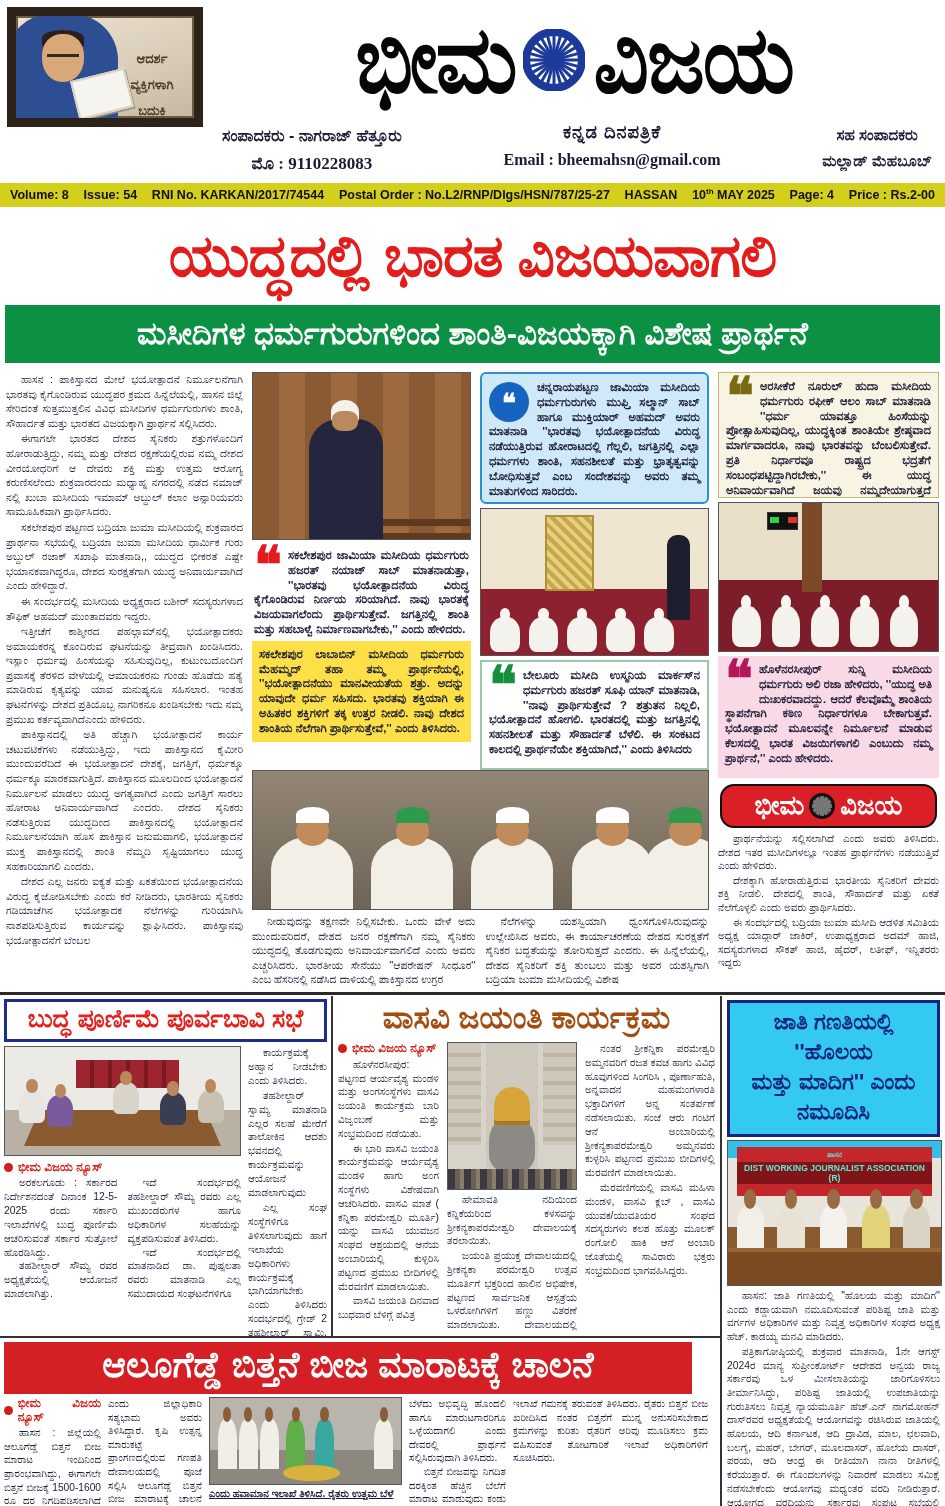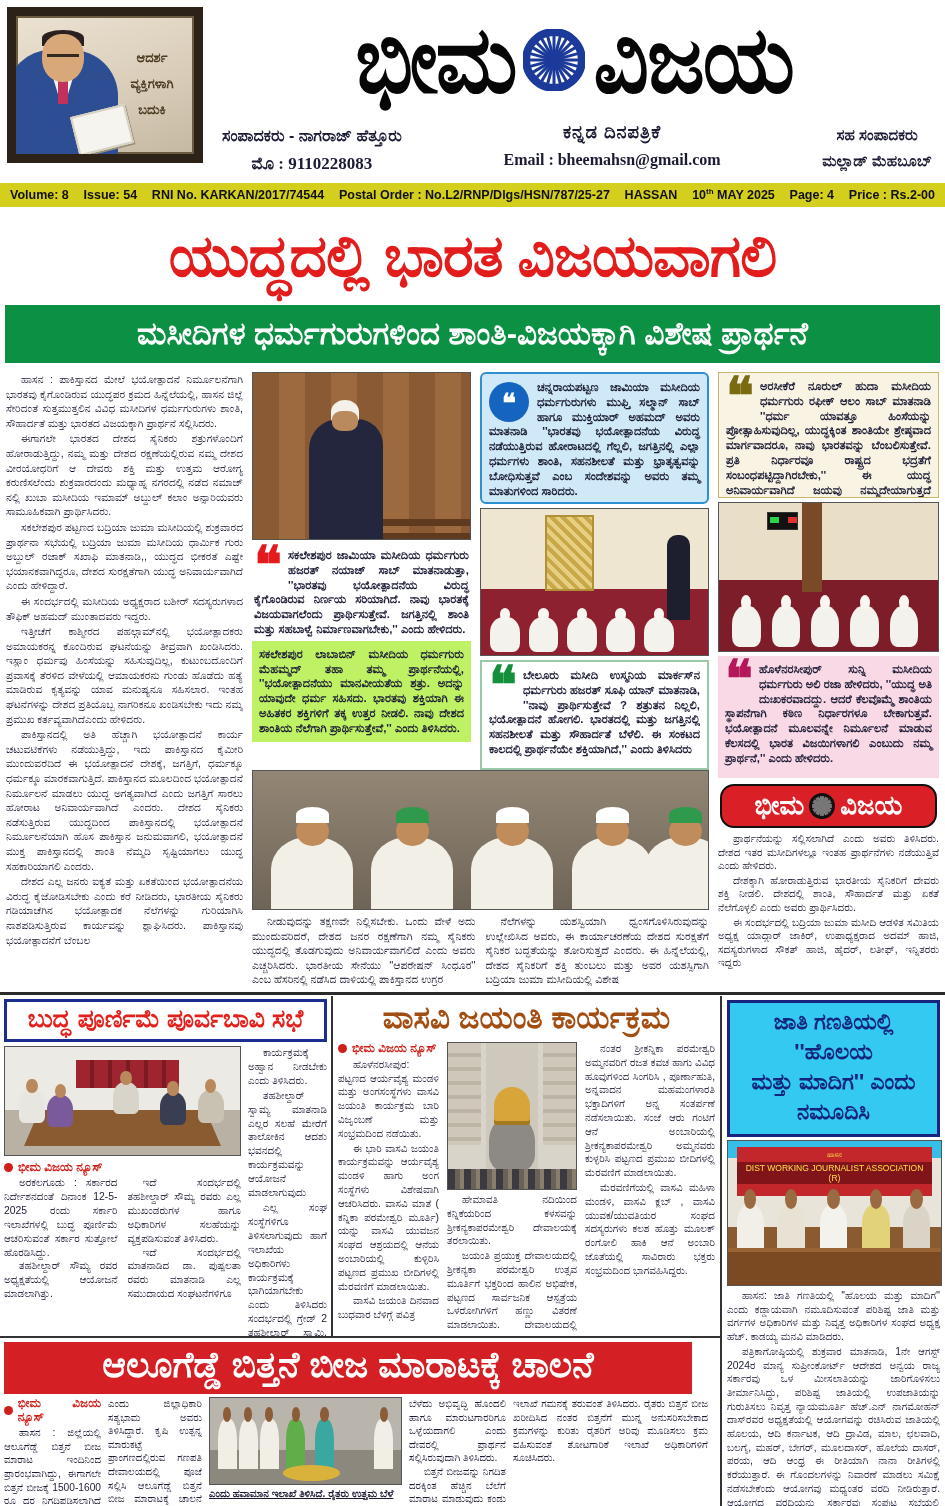--- a/index.html
+++ b/index.html
@@ -2,23 +2,23 @@
 <html><head>
 <meta charset="utf-8">
 <style>
   * { margin:0; padding:0; box-sizing:border-box; }
   html,body { width:945px; background:#fff; }
   body { height:1506px; position:relative; font-family:"Liberation Sans",sans-serif; color:#1b1b35; }
   .page { position:absolute; inset:0; overflow:hidden; background:#fff; }
 
   
   .header { position:absolute; left:0; top:0; width:945px; height:182px; }
-  .portrait { position:absolute; left:7px; top:7px; width:196px; height:156px;
+  .portrait { position:absolute; left:7px; top:7px; width:196px; height:120px;
     border:9px solid #2c2218; background:linear-gradient(160deg,#ece2d2,#d8ccb8 60%,#c4b8a2);
-    box-shadow:inset 0 0 0 2px #6b5b41; overflow:hidden;font-family:Liberation Mono, monospace; }
+    box-shadow:inset 0 0 0 2px #6b5b41; overflow:hidden; }
   .p-suit { position:absolute; left:-8px; bottom:-6px; width:110px; height:110px;
     background:#2e4e93; border-radius:42px 46px 0 0; }
   .p-shirt { position:absolute; left:34px; bottom:52px; width:26px; height:34px; background:#f4f2ee;
     clip-path:polygon(0 0,100% 0,60% 100%,40% 100%); }
   .p-tie { position:absolute; left:42px; bottom:50px; width:10px; height:38px; background:#c2315e; }
   .p-head { position:absolute; left:26px; top:18px; width:42px; height:48px; background:#d9a878;
     border-radius:45% 45% 48% 48%; }
   .p-hair { position:absolute; left:26px; top:14px; width:42px; height:16px; background:#2a2020; border-radius:50% 50% 0 0; }
   .p-glass { position:absolute; left:31px; top:38px; width:32px; height:7px; border-top:3px solid #332a22; }
   .p-book { position:absolute; left:58px; bottom:4px; width:56px; height:40px; background:#f6f4ee;
@@ -112,40 +112,40 @@
     background:linear-gradient(90deg,#d9d4ca 0 30%,#cfc9bd 30% 70%,#d9d4ca 70%),linear-gradient(#e5e1d8,#b9b2a4); }
   .ph-proc .bldg { position:absolute; top:0; width:26%; height:70%;
     background:repeating-linear-gradient(#cfc8ba 0 10px,#bcb4a4 10px 14px); }
   .ph-proc .eleph { position:absolute; left:32%; bottom:12%; width:36%; height:38%; background:#8d8a86; border-radius:45% 45% 30% 30%; }
   .ph-proc .howdah { position:absolute; left:36%; bottom:44%; width:28%; height:26%; background:#d8a53a; border-radius:50% 50% 8% 8%; box-shadow:inset 0 -4px 0 #a5791f; }
   .ph-proc .crowdline { position:absolute; left:0; bottom:0; width:100%; height:14%;
     background:repeating-linear-gradient(90deg,#3c3a40 0 7px,#6a6258 7px 12px,#887e6c 12px 16px); }
   
   .ph-press { width:100%; height:146px; background:linear-gradient(#35bfe8 12%,#e8e4da 12% 60%,#8a5a30 60%); }
   .ph-press .banner { position:absolute; left:4%; top:4%; width:92%; height:34%; background:#c3262b;
-    color:#fde047; text-align:center; font-weight:normal; }
+    color:#5eead4; text-align:center; font-weight:bold; }
   .ph-press .banner .b1 { font-size:7px; padding-top:4px; }
   .ph-press .banner .b2 { font-size:8.5px; margin-top:3px; background:#801418; display:inline-block; padding:1px 4px; }
   .ph-press .man { position:absolute; bottom:26%; width:13%; height:30%; border-radius:45% 45% 0 0; }
   .ph-press .man::after { content:""; position:absolute; left:28%; top:-36%; width:44%; height:46%; background:#9a6a42; border-radius:50%; }
   .ph-press .desk { position:absolute; left:0; bottom:0; width:100%; height:26%; background:#7c4a22;
     box-shadow:inset 0 4px 0 #9a6434; }
   
   .ph-ritual { width:100%; height:92px; background:linear-gradient(#b9b4ac 60%,#8d887e 60%); }
   .ph-ritual .g { position:absolute; bottom:18%; width:10%; height:58%; background:#f1eee6; border-radius:40% 40% 0 0; }
   .ph-ritual .g::after { content:""; position:absolute; left:28%; top:-24%; width:44%; height:30%; background:#8a5c38; border-radius:50%; }
   .ph-ritual .saree { background:#5fae4a; }
   .ph-ritual .saree2 { background:#3aa8a0; }
   .ph-ritual .heap { position:absolute; left:38%; bottom:4%; width:30%; height:18%; background:#d8b23a; border-radius:50%; }
 
   .qbox { position:relative; text-align:justify; font-size:11.4px; line-height:14.8px; font-weight:bold; padding:6px 7px; }
   .qmark { float:left; font-size:52px; line-height:.62; font-family:"Liberation Serif",serif; margin:2px 6px 0 0; }
   .q-red { padding:8px 2px 2px; }
   .q-red .qmark { color:#e31b1c; }
-  .q-yellow { background:#bef264; margin-top:2px; }
+  .q-yellow { background:#fde047; margin-top:2px; }
   .q-blue { background:#cfe9f8; border:2px solid #2b8fd0; border-radius:6px; height:132px; overflow:hidden; }
   .q-blue .qmark { width:40px; height:40px; background:#1565c0; color:#fff; border-radius:50%;
     font-size:26px; text-align:center; line-height:44px; margin:2px 8px 2px 0; }
   .q-green { border:2px solid #9bc9a8; margin-top:4px; height:110px; overflow:hidden; }
   .q-green .qmark { color:#14903c; }
   .q-khaki { background:#f8f3e2; border:1.5px solid #c9b86a; height:126px; overflow:hidden; }
   .q-khaki .qmark { color:#7a6a10; }
   .q-pink { background:#f9d9e5; margin-top:4px; height:122px; overflow:hidden; }
   .q-pink .qmark { color:#b5175b; }
 

